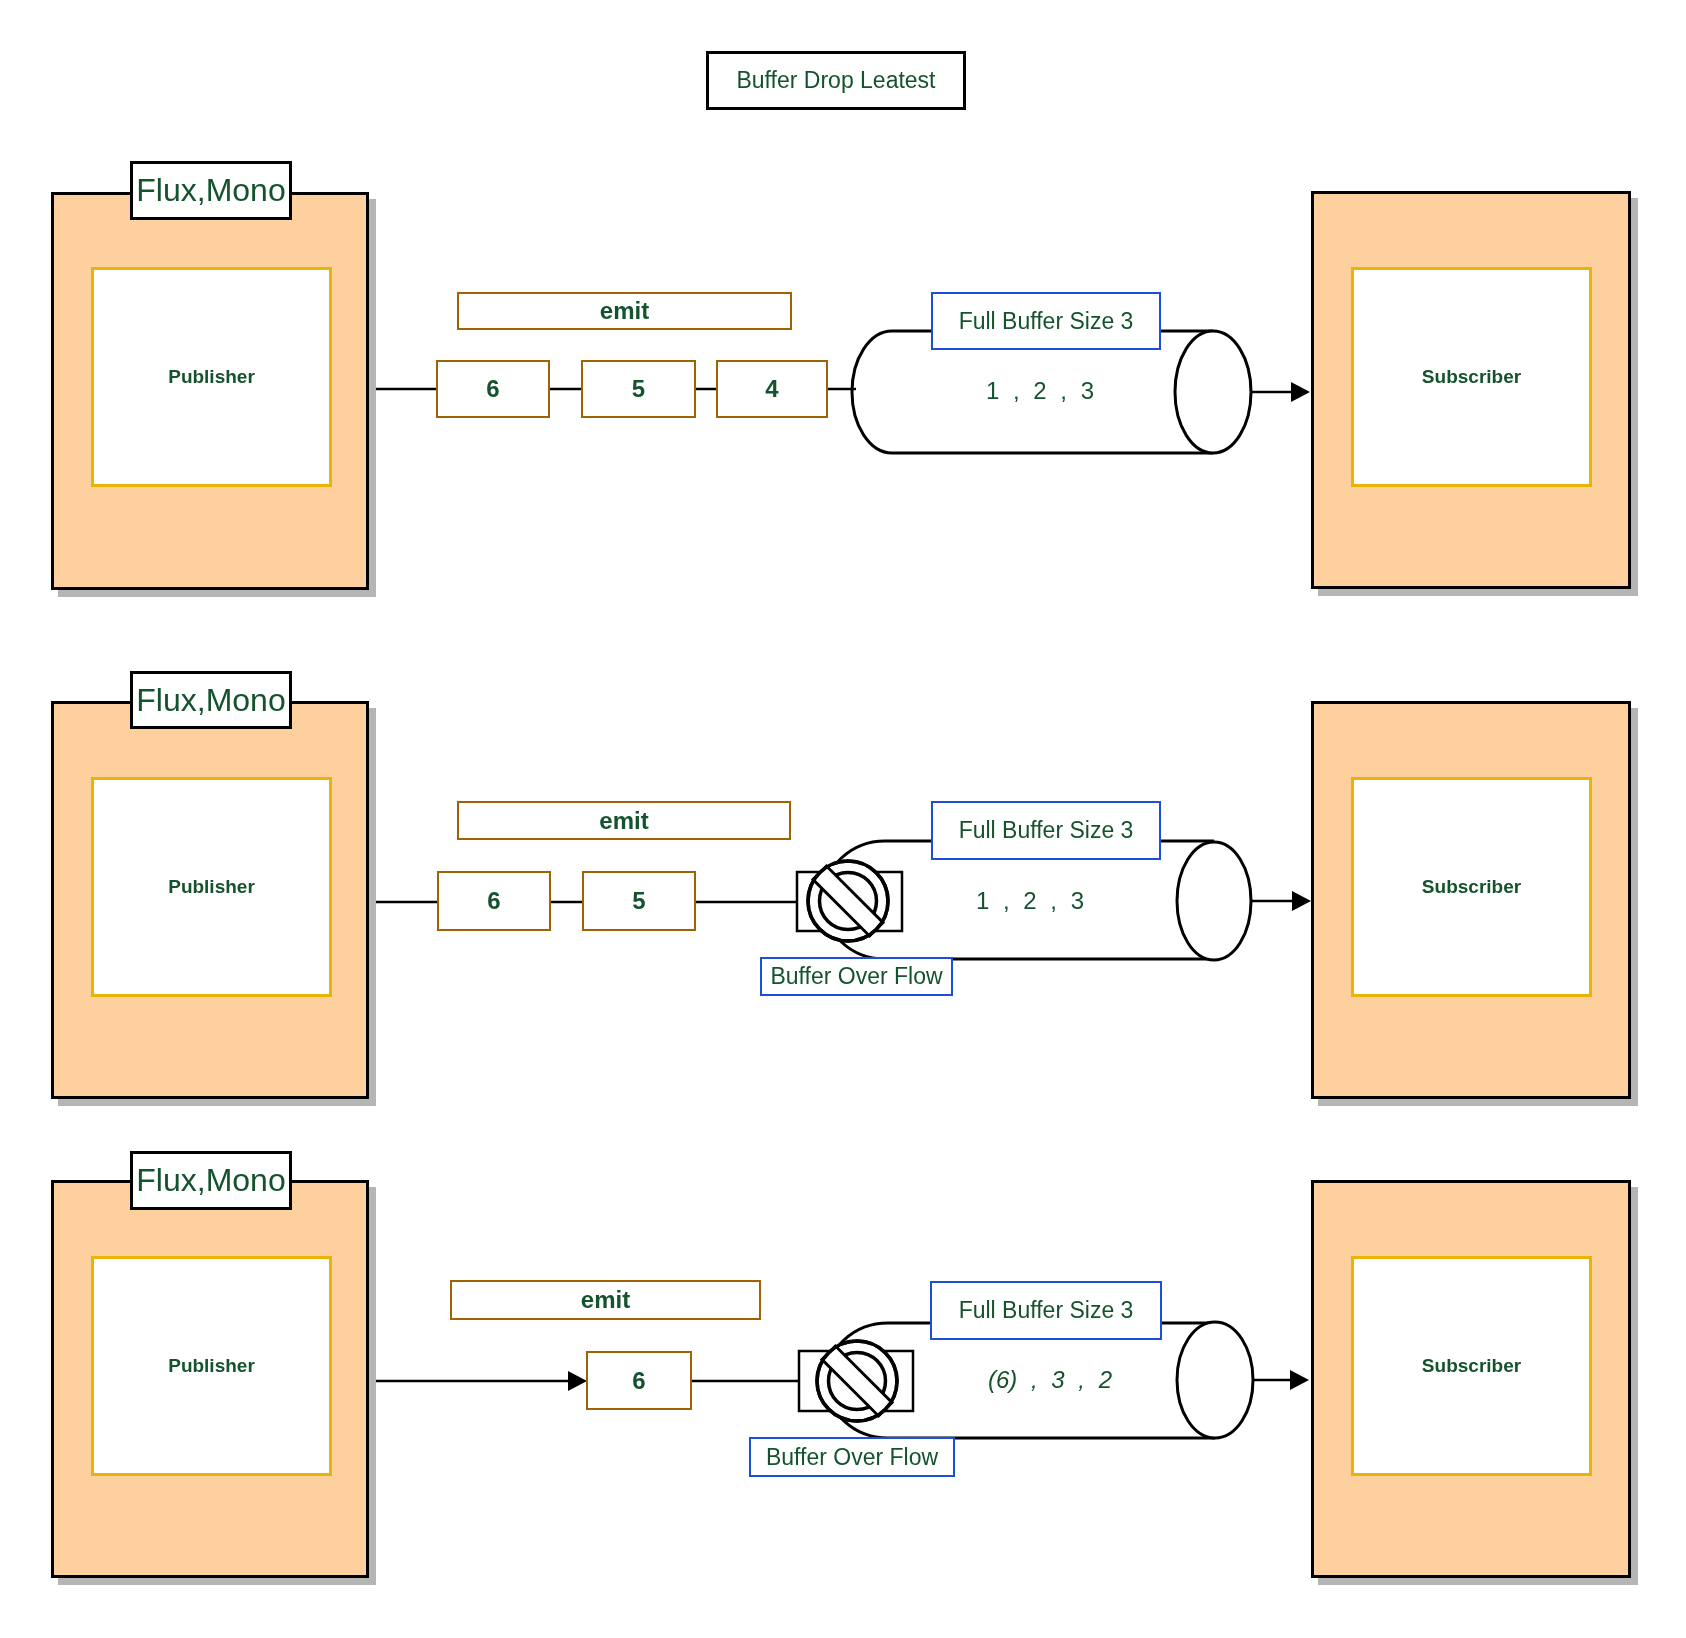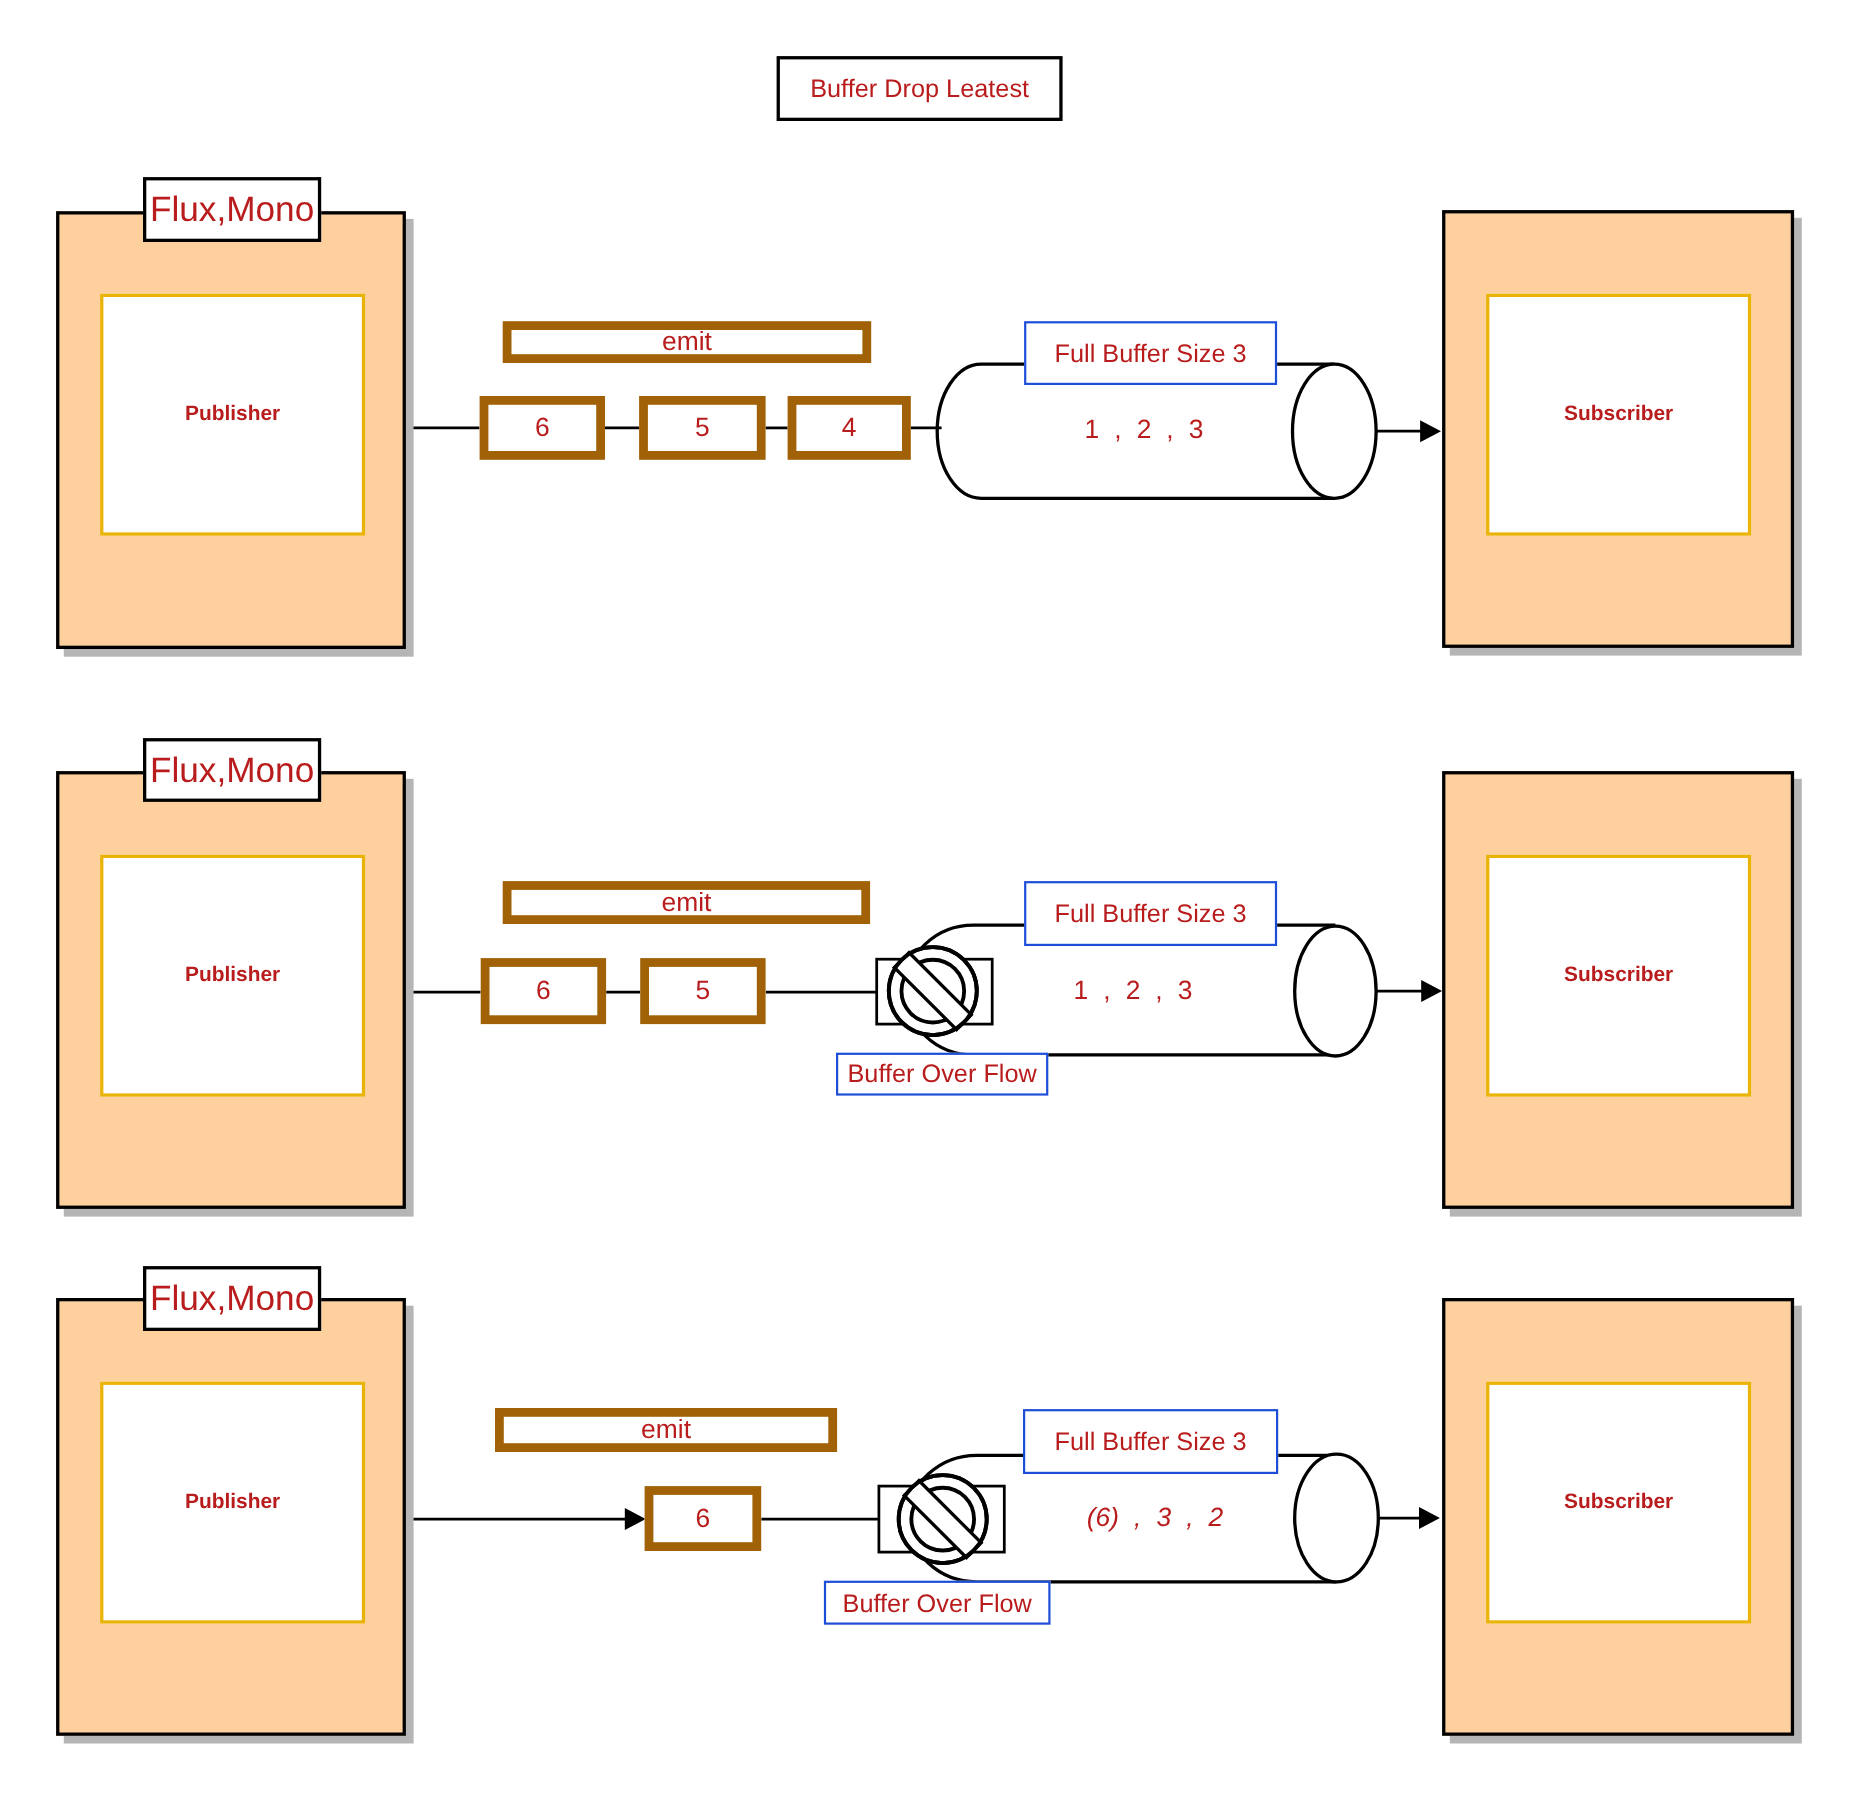--- a/index.html
+++ b/index.html
@@ -1,24 +1,24 @@
 <!DOCTYPE html>
 <html><head>
 <meta charset="utf-8">
 <style>
   html,body{margin:0;padding:0;background:#ffffff;}
   #canvas{position:relative;width:1686px;height:1638px;background:#ffffff;
-          font-family:"Liberation Sans",sans-serif;color:#b91c1c;overflow:hidden;}
+          font-family:"Liberation Sans",sans-serif;color:#14532d;overflow:hidden;}
   #shapes{position:absolute;left:0;top:0;z-index:0;}
   .abs{position:absolute;box-sizing:border-box;display:flex;align-items:center;justify-content:center;}
   .bigbox{background:#FDD09E;border:3px solid #000;box-shadow:7px 7px 0 0 #b5b5b5;z-index:1;}
   .innerbox{background:#fff;border:3px solid #eab308;font-weight:bold;font-size:19px;z-index:2;}
   .tabbox{background:#fff;border:3px solid #000;font-size:32px;z-index:3;}
   .titlebox{background:#fff;border:3px solid #000;font-size:23px;z-index:3;}
-  .smallbox{background:#fff;border:8px solid #a16207;font-size:24px;z-index:3;}
+  .smallbox{background:#fff;border:2px solid #a16207;font-size:24px;z-index:3;font-weight:bold;}
   .labelbox{background:#fff;border:2px solid #1d4ed8;font-size:23px;z-index:3;}
   .cyltext{font-size:24px;word-spacing:7px;z-index:3;background:transparent;text-align:center;}
   svg line,svg path{stroke:#000;}
 </style>
 </head>
 <body>
 
 <div id="canvas">
 
   <svg id="shapes" width="1686" height="1638">

